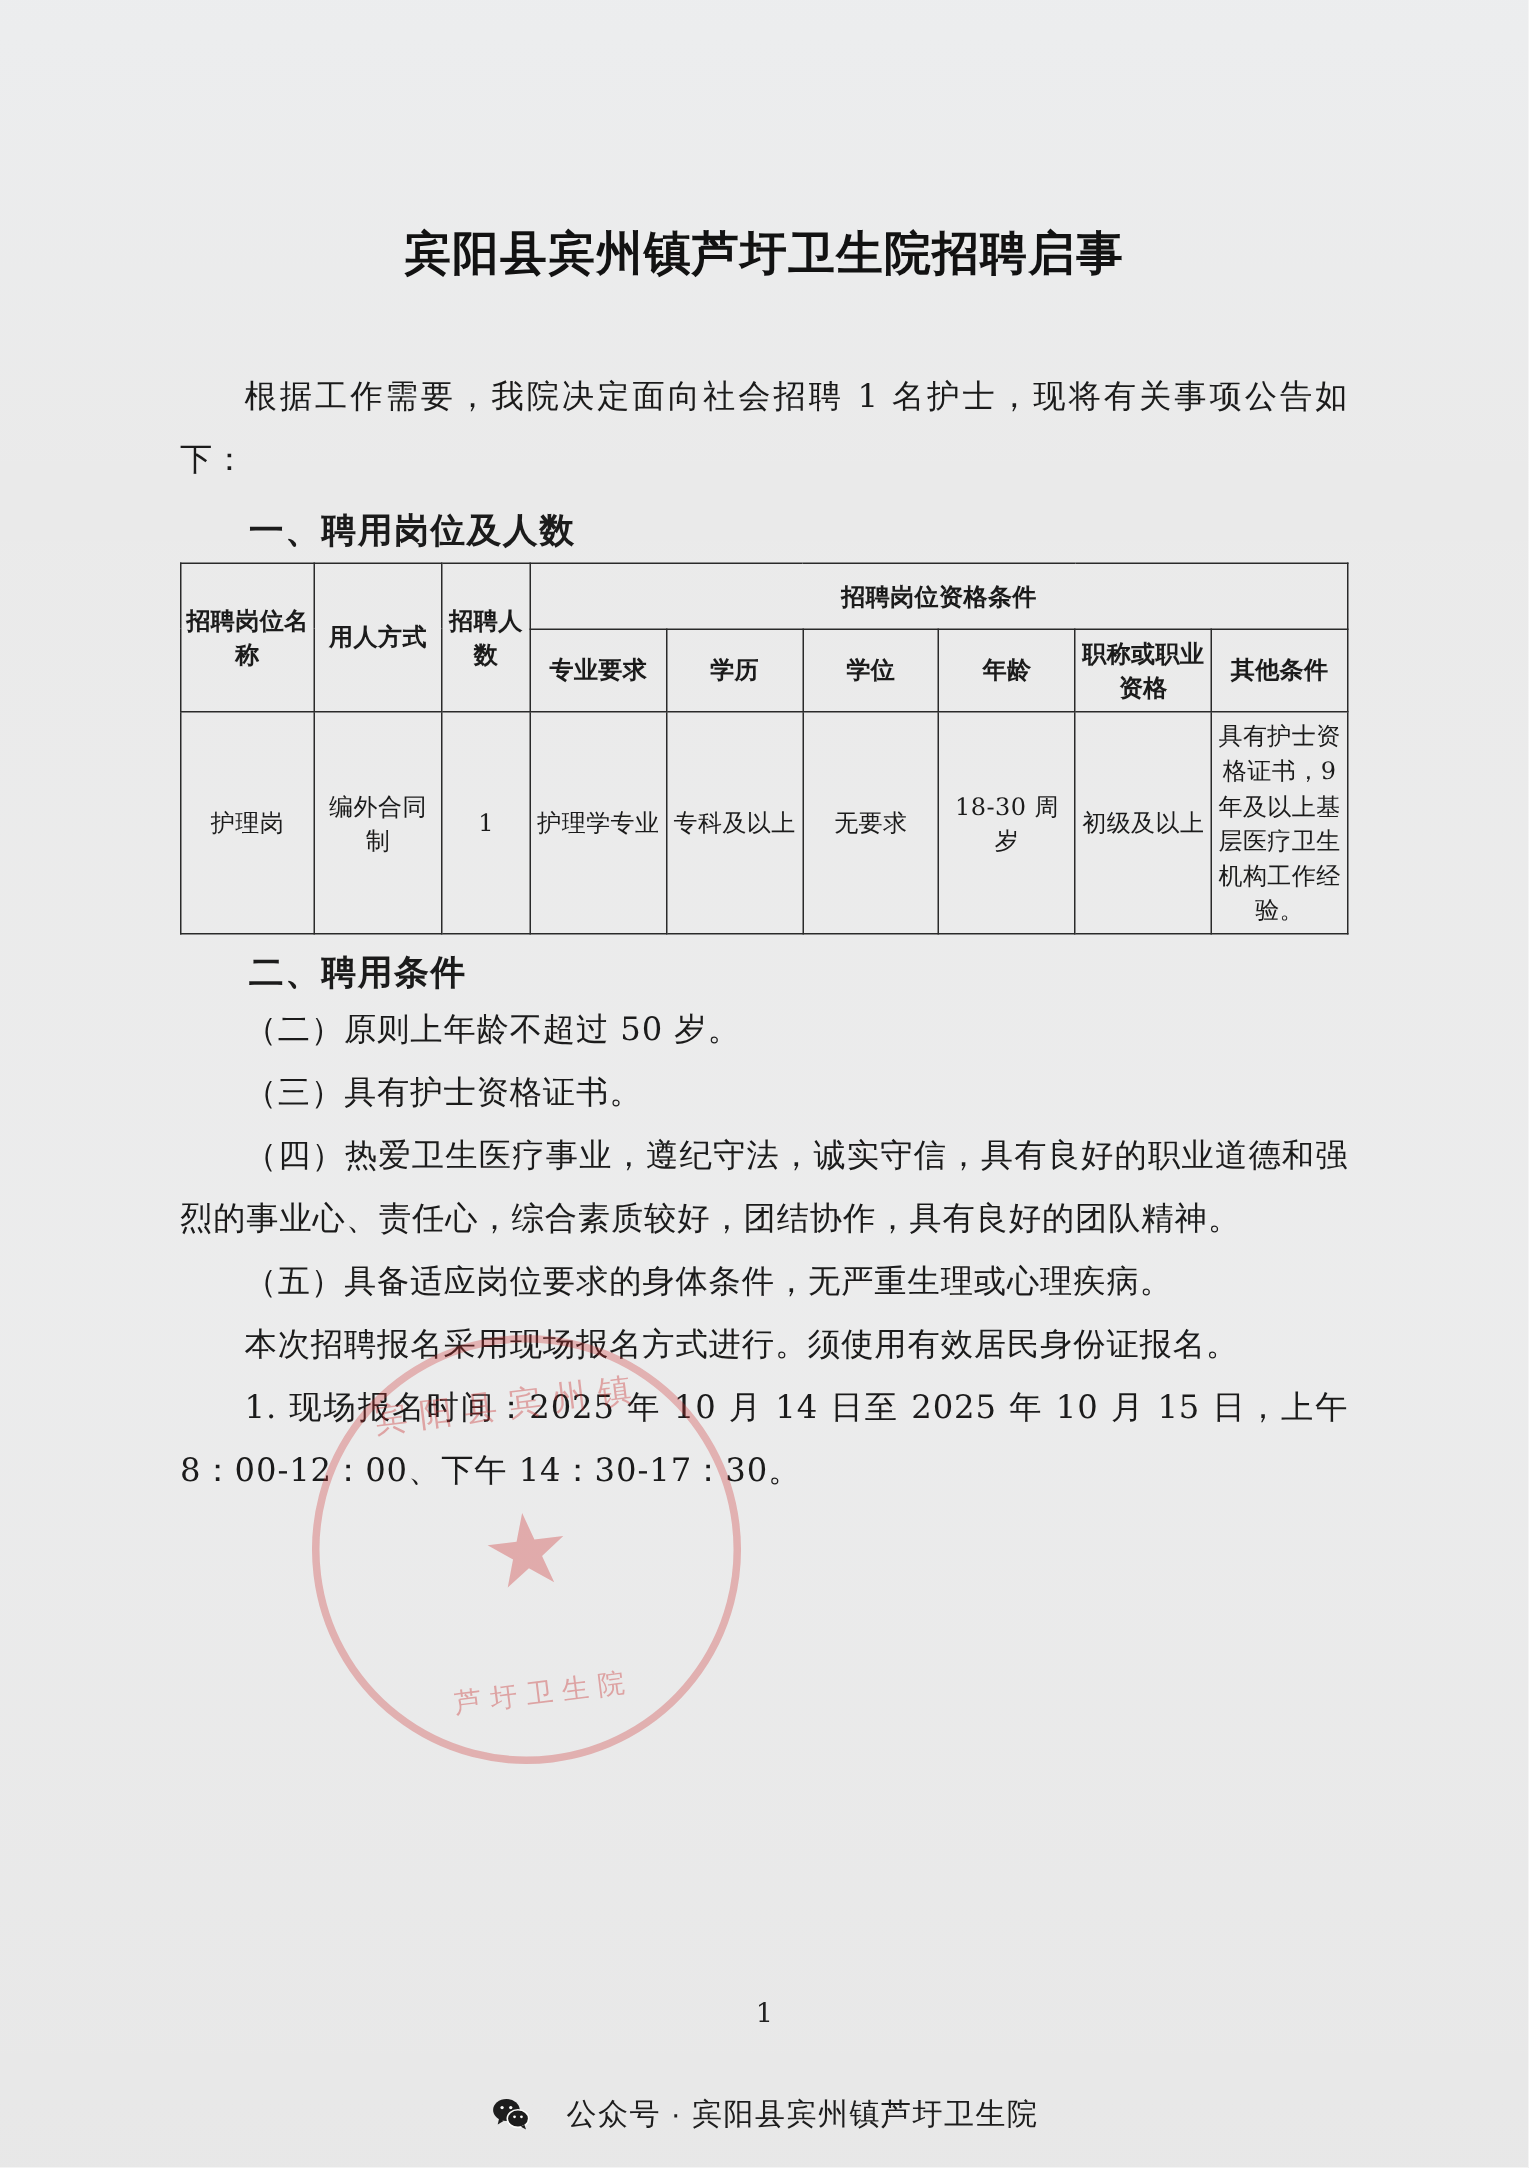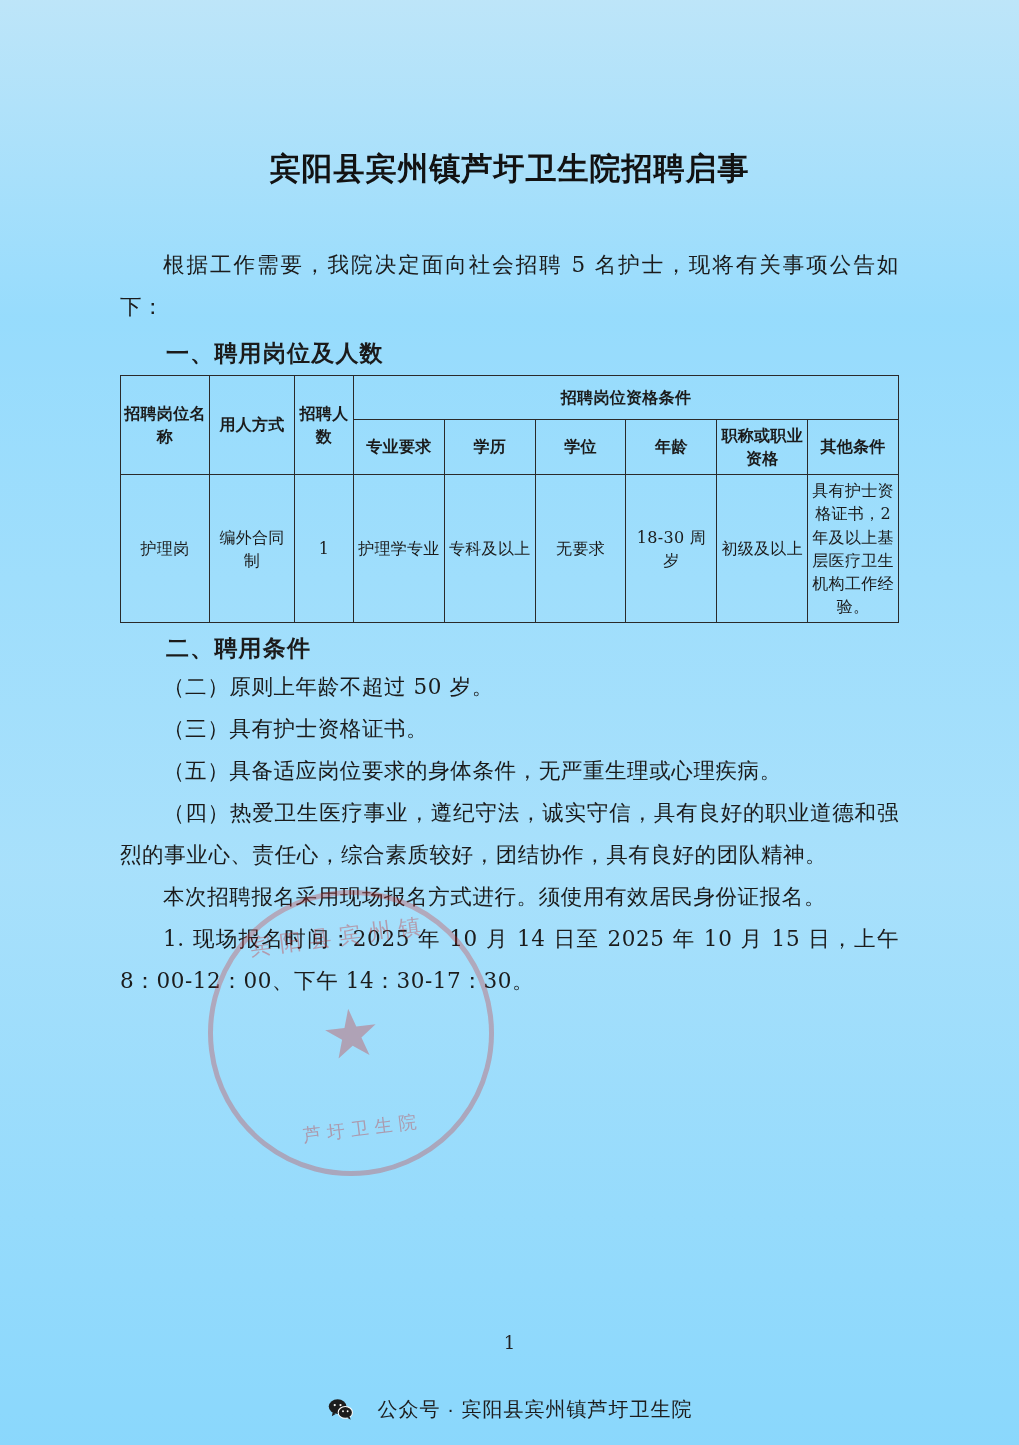--- a/index.html
+++ b/index.html
@@ -11,21 +11,21 @@
     width: 1019px;
     height: 1445px;
     position: relative;
     font-family: "DejaVu Serif", "Liberation Serif", serif;
     color: #1b1b1b;
     overflow: hidden;
   }
   .page {
     position: absolute;
     inset: 0;
-    background: #7dd3fc;
+    background: #e5e5e5;
   }
   
   .page::before {
     content: "";
     position: absolute;
     inset: 0;
     background:
       linear-gradient(180deg, rgba(242,244,246,0.55) 0%, rgba(255,255,255,0.2) 22%, rgba(248,249,250,0.35) 60%, rgba(255,255,255,0.1) 100%);
     pointer-events: none;
   }
@@ -176,21 +176,21 @@
 </style>
 </head>
 <body>
 
 <div class="page">
 
   <div class="doc">
 
     <h1 class="title">宾阳县宾州镇芦圩卫生院招聘启事</h1>
 
-    <p class="para indent p-first">根据工作需要，我院决定面向社会招聘 5 名护士，现将有关事项公告如下：</p>
+    <p class="para indent p-first">根据工作需要，我院决定面向社会招聘 1 名护士，现将有关事项公告如下：</p>
 
     <div class="section-heading">一、聘用岗位及人数</div>
 
     <table class="jobs">
       <thead>
         <tr class="hdr-row1">
           <th class="c1" rowspan="2">招聘岗位名称</th>
           <th class="c2" rowspan="2">用人方式</th>
           <th class="c3" rowspan="2">招聘人数</th>
           <th colspan="6">招聘岗位资格条件</th>
@@ -207,31 +207,31 @@
       <tbody>
         <tr class="tall">
           <td>护理岗</td>
           <td>编外合同制</td>
           <td>1</td>
           <td>护理学专业</td>
           <td>专科及以上</td>
           <td>无要求</td>
           <td>18-30 周岁</td>
           <td>初级及以上</td>
-          <td>具有护士资格证书，2 年及以上基层医疗卫生机构工作经验。</td>
+          <td>具有护士资格证书，9 年及以上基层医疗卫生机构工作经验。</td>
         </tr>
       </tbody>
     </table>
 
     <div class="section-heading">二、聘用条件</div>
 
     <p class="para indent">（二）原则上年龄不超过 50 岁。</p>
     <p class="para indent">（三）具有护士资格证书。</p>
+    <p class="para indent">（四）热爱卫生医疗事业，遵纪守法，诚实守信，具有良好的职业道德和强烈的事业心、责任心，综合素质较好，团结协作，具有良好的团队精神。</p>
     <p class="para indent">（五）具备适应岗位要求的身体条件，无严重生理或心理疾病。</p>
-    <p class="para indent">（四）热爱卫生医疗事业，遵纪守法，诚实守信，具有良好的职业道德和强烈的事业心、责任心，综合素质较好，团结协作，具有良好的团队精神。</p>
 
 
     <p class="para indent">本次招聘报名采用现场报名方式进行。须使用有效居民身份证报名。</p>
     <p class="para indent">1. 现场报名时间：2025 年 10 月 14 日至 2025 年 10 月 15 日，上午 8：00-12：00、下午 14：30-17：30。</p>
 
   </div>
 
   <div class="seal">
     <div class="seal-text">
       <div class="st-top">宾阳县宾州镇</div>

